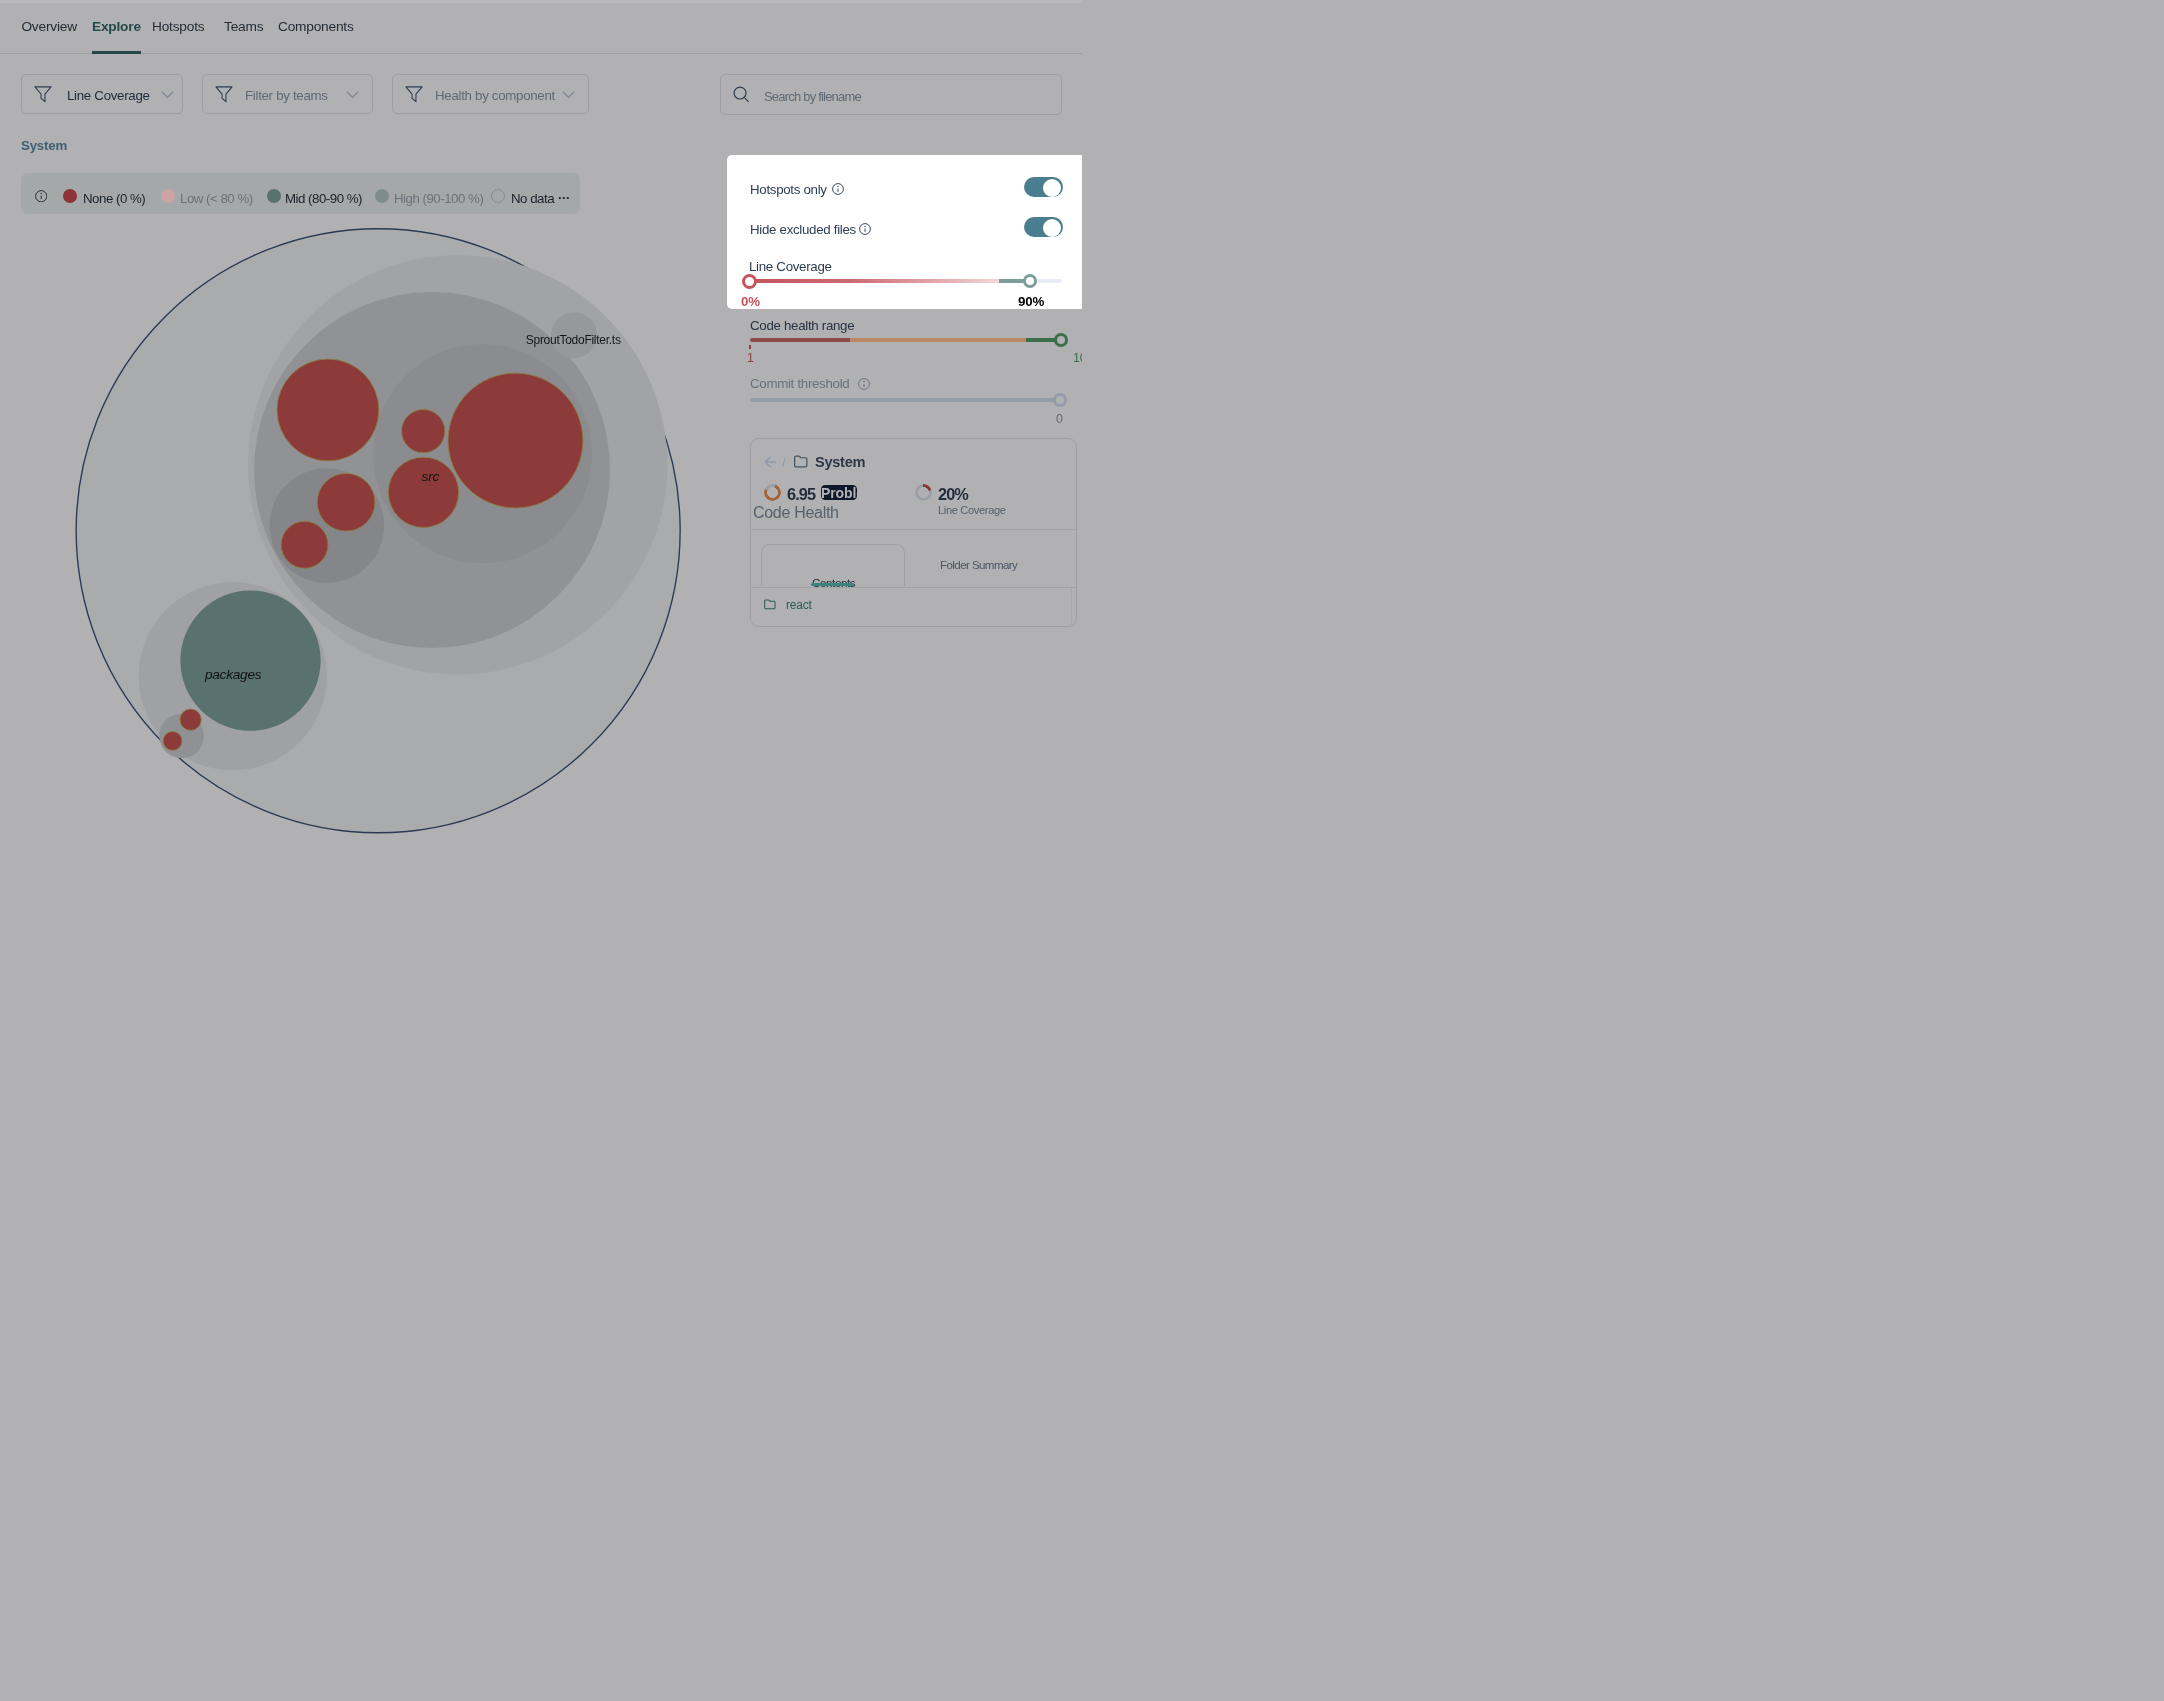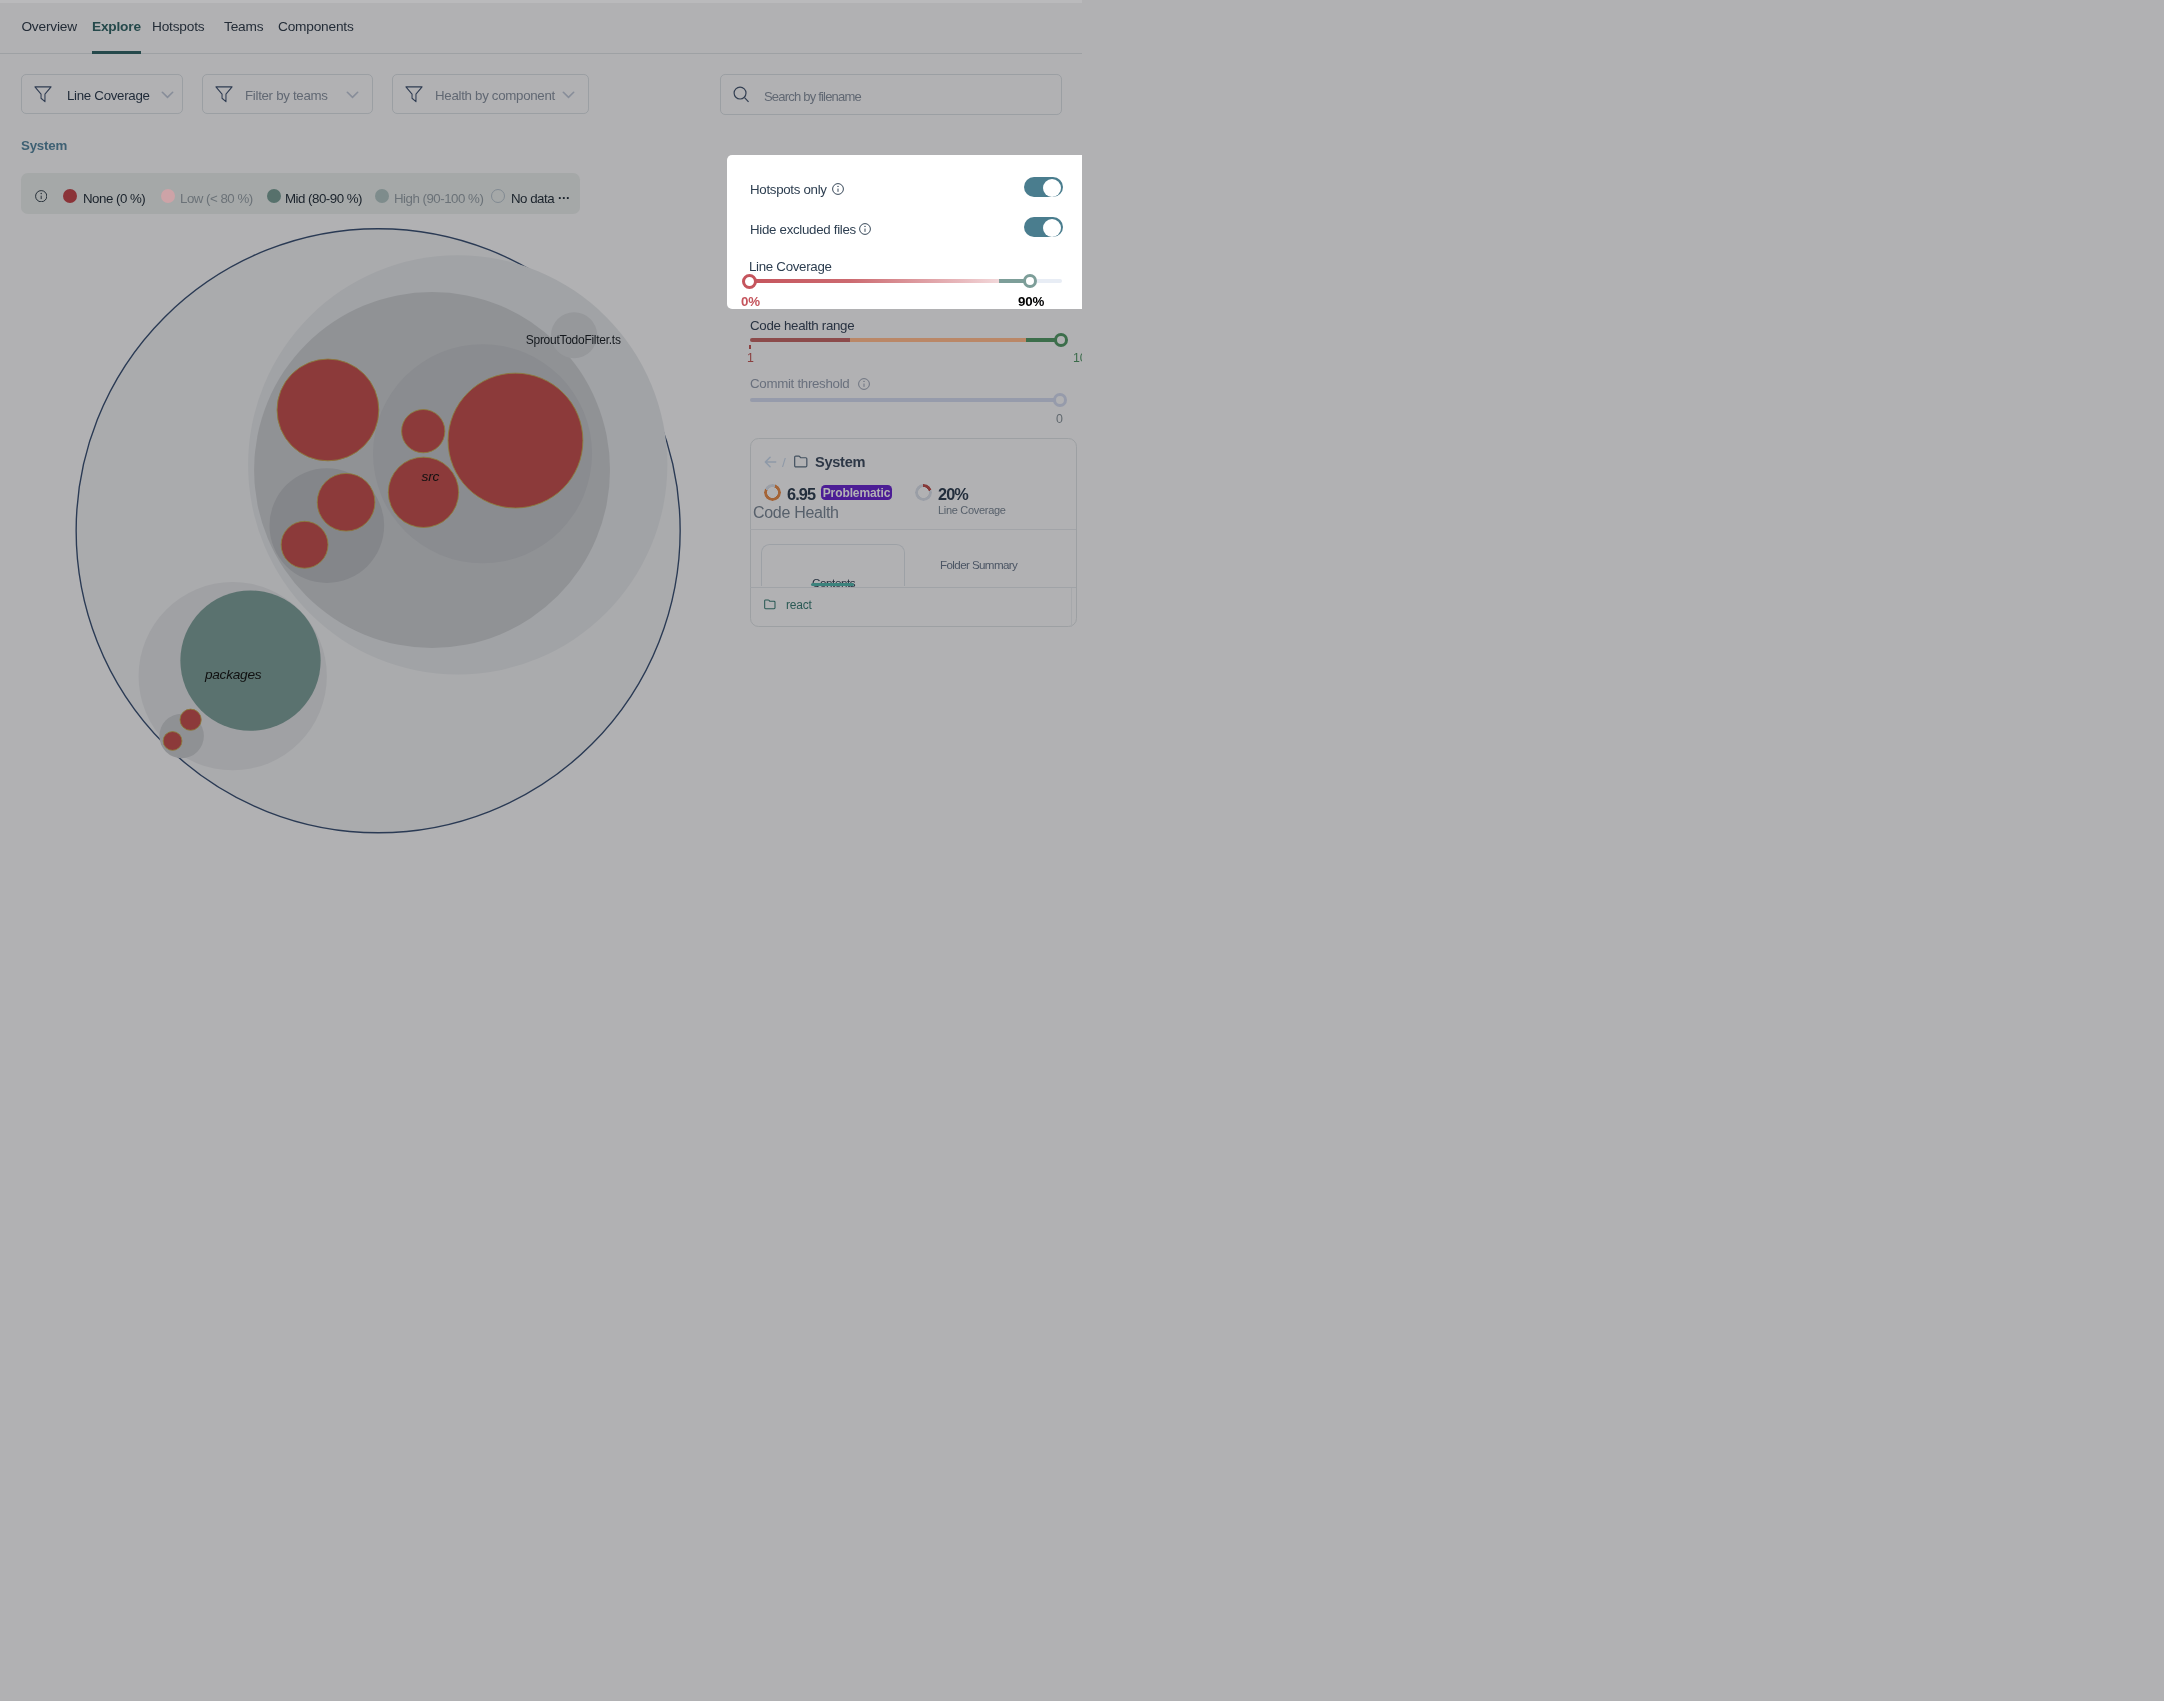--- a/index.html
+++ b/index.html
@@ -155,21 +155,21 @@
   <path d="M13.5 7H2M7 1.5L1.5 7L7 12.5" fill="none" stroke="#8e99a8" stroke-width="1.8" stroke-linecap="round" stroke-linejoin="round"></path>
 </svg>
 <div class="abs" style="left:782px; top:455px; font-size:13.7px; color:#8e99a8;">/</div>
 <svg class="abs" style="left:794px; top:455px;" width="13.7" height="13.7" viewBox="0 0 16 16">
   <path d="M0.8 12.5V2.6A1.3 1.3 0 0 1 2.1 1.3h3.6a1.3 1.3 0 0 1 1.05.53l.62.84a1.3 1.3 0 0 0 1.05.53h5.28a1.3 1.3 0 0 1 1.3 1.3v8a1.3 1.3 0 0 1-1.3 1.3H2.1a1.3 1.3 0 0 1-1.3-1.3z" fill="none" stroke="#42505f" stroke-width="1.4" stroke-linejoin="round"></path>
 </svg>
 <div class="abs" style="left:815px; top:454px; font-size:14.6px; font-weight:bold; color:#2d3746; letter-spacing:-0.3px;">System</div>
 
 <div class="abs" style="left:764px; top:484px; width:16.7px; height:16.7px; border-radius:50%; background:conic-gradient(from 20deg,#a46437 0 76%,#9a9ea6 0); -webkit-mask:radial-gradient(circle,transparent 5.3px,#000 5.5px);"></div>
 <div class="abs" style="left:787px; top:485px; font-size:16.3px; font-weight:bold; color:#232e3c; letter-spacing:-0.9px;">6.95</div>
-<div class="abs" style="left:821px; top:485px; width:71px; height:15.4px; border-radius:4.3px; background:#4c1d95; color:#b3b3b5; font-size:12px; font-weight:bold; text-align:center; line-height:16px; letter-spacing:-0.1px;">Problematic</div>
+<div class="abs" style="left:821px; top:485px; width:36px; height:15.4px; border-radius:4.3px; background:#0f172a; color:#b3b3b5; font-size:14px; font-weight:bold; text-align:center; line-height:16px; letter-spacing:-0.1px;">Problematic</div>
 <div class="abs" style="left:753px; top:504px; font-size:16px; color:#57606b; letter-spacing:-0.3px;">Code Health</div>
 
 <div class="abs" style="left:915px; top:484px; width:16.7px; height:16.7px; border-radius:50%; background:conic-gradient(#863938 0 20%,#9a9ea6 0); -webkit-mask:radial-gradient(circle,transparent 5.3px,#000 5.5px);"></div>
 <div class="abs" style="left:938px; top:485px; font-size:16.3px; font-weight:bold; color:#232e3c; letter-spacing:-0.9px;">20%</div>
 <div class="abs" style="left:938px; top:504px; font-size:11px; color:#57606b; letter-spacing:-0.3px;">Line Coverage</div>
 
 <div class="abs" style="left:750px; top:529px; width:326px; height:0.9px; background:#a2a4a8;"></div>
 
 <div class="abs" style="left:761px; top:544px; width:144px; height:42px; border:0.9px solid #9da1a6; border-bottom:none; border-radius:8.6px 8.6px 0 0;"></div>
 <div class="abs" style="left:750px; top:587px; width:326px; height:0.9px; background:#a0a3a7;"></div>

